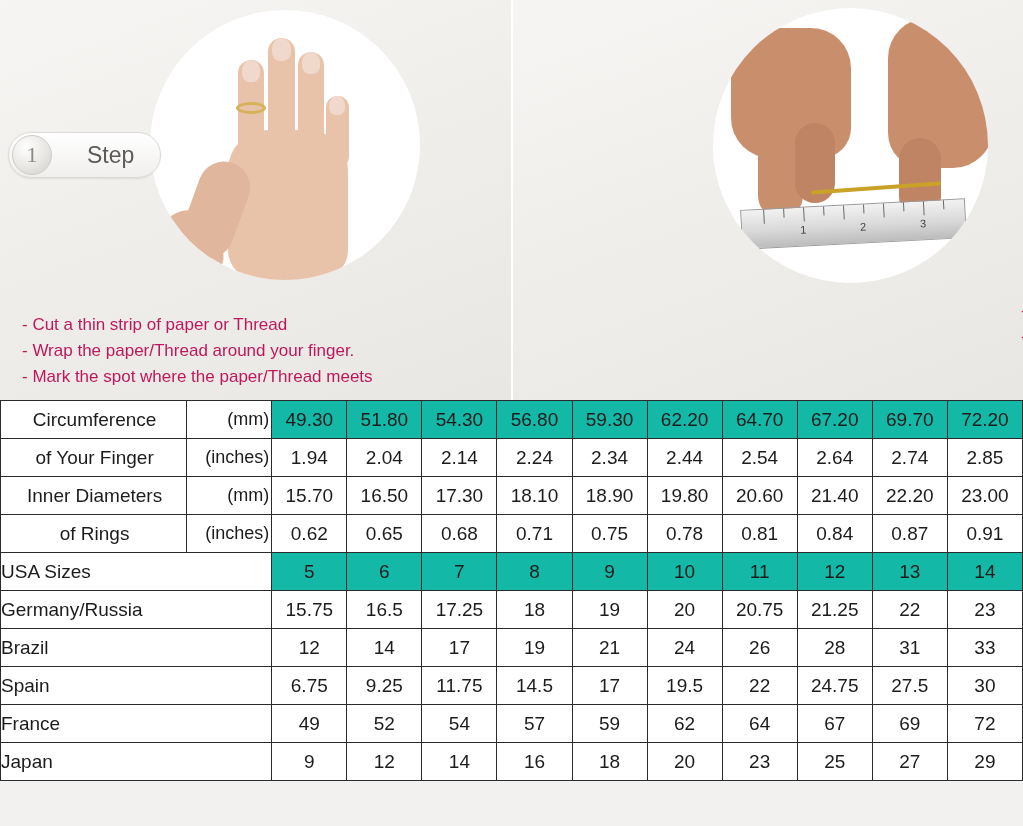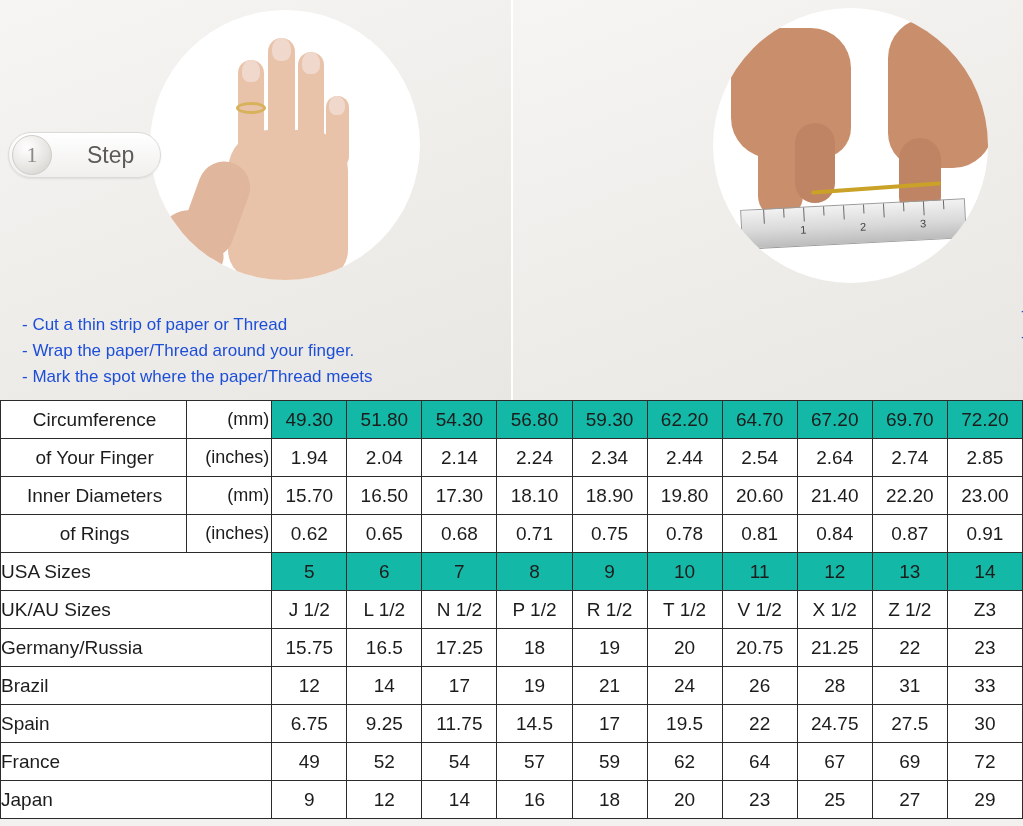--- a/index.html
+++ b/index.html
@@ -118,21 +118,21 @@
     font-size: 23px;
     color: #5d5b58;
     font-family: "Liberation Sans", sans-serif;
   }
 
   
   .instructions {
     position: absolute;
     bottom: 8px;
     font-size: 17px;
-    color: #1d4ed8;
+    color: #be185d;
     line-height: 26px;
     font-family: "Liberation Sans", sans-serif;
   }
   .ins-left { left: 22px; bottom: 10px; }
   .ins-right { left: 508px; bottom: 50px; }
   .instructions div { white-space: nowrap; }
 
   
   .table-wrap {
     position: absolute;
@@ -347,33 +347,20 @@
           <td class="shaded">7</td>
           <td class="shaded">8</td>
           <td class="shaded">9</td>
           <td class="shaded">10</td>
           <td class="shaded">11</td>
           <td class="shaded">12</td>
           <td class="shaded">13</td>
           <td class="shaded">14</td>
         </tr>
 
-        <tr>
-          <td class="rowlabel-left" colspan="2">UK/AU Sizes</td>
-          <td>J 1/2</td>
-          <td>L 1/2</td>
-          <td>N 1/2</td>
-          <td>P 1/2</td>
-          <td>R 1/2</td>
-          <td>T 1/2</td>
-          <td>V 1/2</td>
-          <td>X 1/2</td>
-          <td>Z 1/2</td>
-          <td>Z3</td>
-        </tr>
 
         <tr>
           <td class="rowlabel-left" colspan="2">Germany/Russia</td>
           <td>15.75</td>
           <td>16.5</td>
           <td>17.25</td>
           <td>18</td>
           <td>19</td>
           <td>20</td>
           <td>20.75</td>

